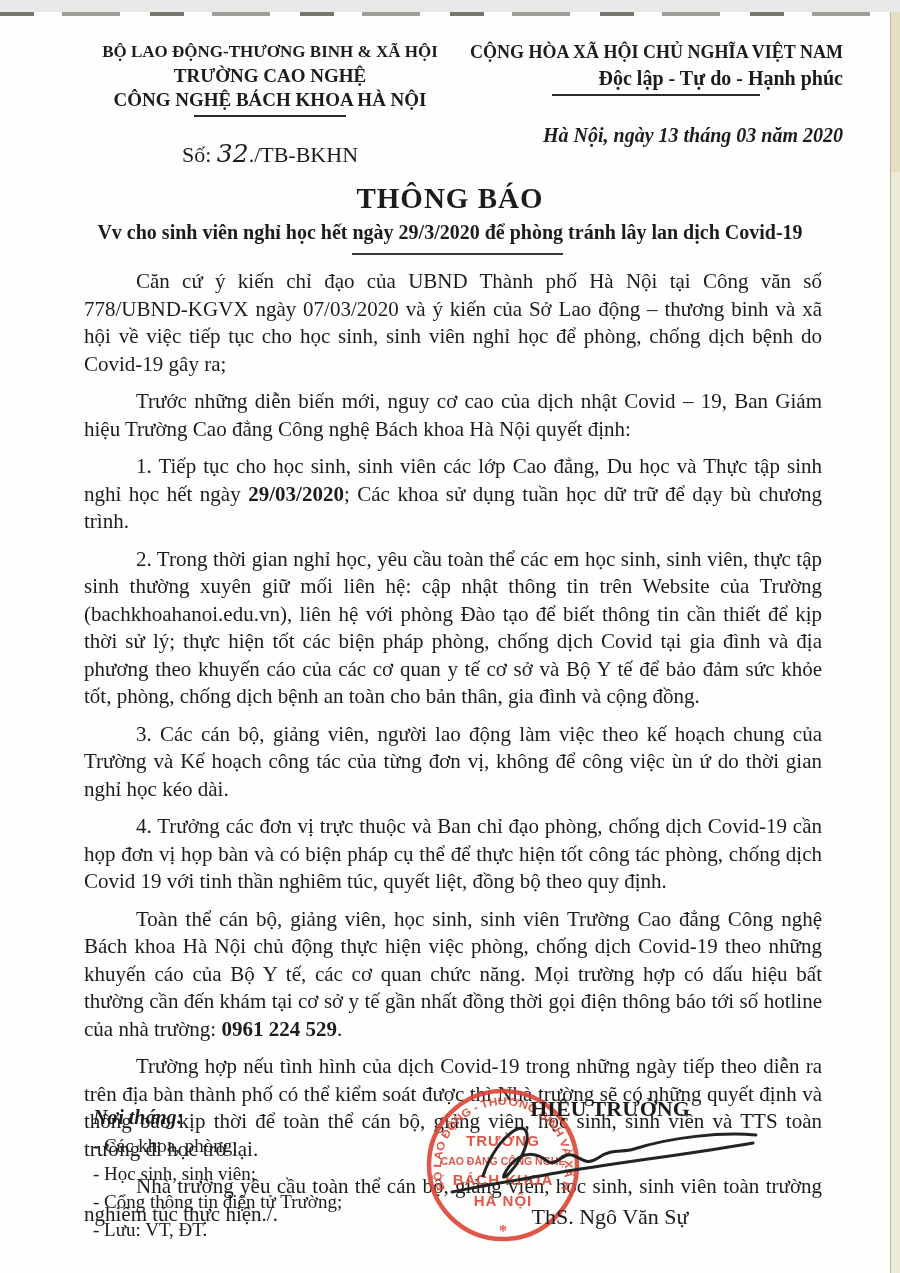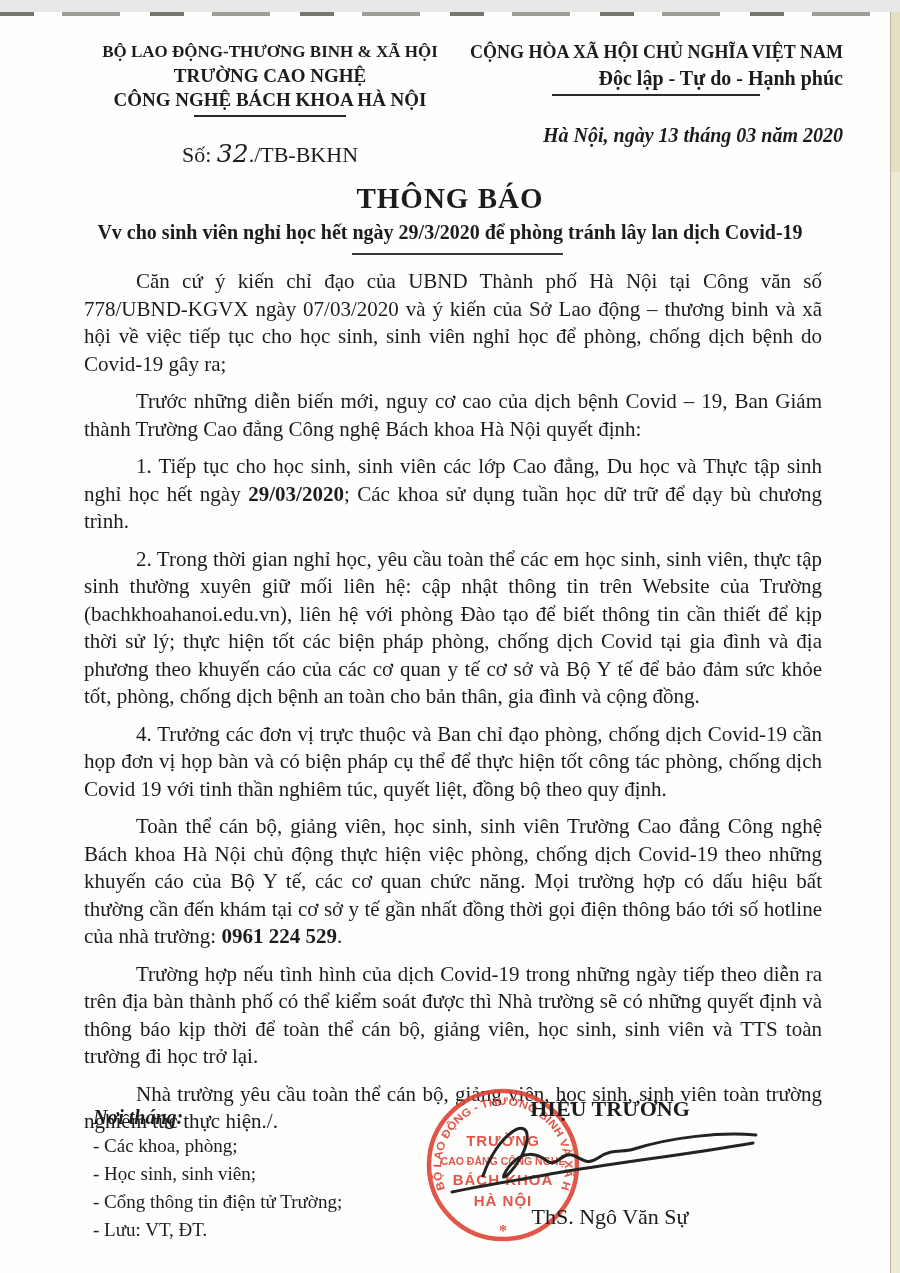--- a/index.html
+++ b/index.html
@@ -96,23 +96,24 @@
     </div>
   </div>
 
   <div class="doc-title">THÔNG BÁO</div>
   <div class="doc-subtitle">
     <span>Vv cho sinh viên nghỉ học hết </span><span class="ul">ngày 29/3/2020 để phòng</span><span> tránh lây lan dịch Covid-19</span>
   </div>
 
   <div class="body-text">
     <p>Căn cứ ý kiến chỉ đạo của UBND Thành phố Hà Nội tại Công văn số 778/UBND-KGVX ngày 07/03/2020  và ý kiến của Sở Lao động – thương binh và xã hội về việc tiếp tục cho học sinh, sinh viên nghỉ học để phòng, chống dịch bệnh do Covid-19 gây ra;</p>
-    <p>Trước những diễn biến mới, nguy cơ cao của dịch bệnh Covid – 19, Ban Giám thành Trường Cao đẳng Công nghệ Bách khoa Hà Nội quyết định:</p>
+    <p>Trước những diễn biến mới, nguy cơ cao của dịch nhật Covid – 19, Ban Giám hiệu Trường Cao đẳng Công nghệ Bách khoa Hà Nội quyết định:</p>
     <p><span>1. Tiếp tục cho học sinh, sinh viên các lớp Cao đẳng, Du học và Thực tập sinh nghỉ học hết ngày </span><span class="b">29/03/2020</span><span>; Các khoa sử dụng tuần học dữ trữ để dạy bù chương trình.</span></p>
     <p>2. Trong thời gian nghỉ học, yêu cầu toàn thể các em học sinh, sinh viên, thực tập sinh thường xuyên giữ mối liên hệ: cập nhật thông tin trên Website của Trường (bachkhoahanoi.edu.vn), liên hệ với phòng Đào tạo để biết thông tin cần thiết để kịp thời sử lý; thực hiện tốt các biện pháp phòng, chống dịch Covid tại gia đình và địa phương theo khuyến cáo của các cơ quan y tế cơ sở và Bộ Y tế để bảo đảm sức khỏe tốt, phòng, chống dịch bệnh an toàn cho bản thân, gia đình và cộng đồng.</p>
+    <p>3. Các cán bộ, giảng viên, người lao động làm việc theo kế hoạch chung của Trường và Kế hoạch công tác của từng đơn vị, không để công việc ùn ứ do thời gian nghỉ học kéo dài.</p>
     <p>4. Trưởng các đơn vị trực thuộc và Ban chỉ đạo phòng, chống dịch Covid-19 cần họp đơn vị họp bàn và có biện pháp cụ thể để thực hiện tốt công tác phòng, chống dịch Covid 19 với tinh thần nghiêm túc, quyết liệt, đồng bộ theo quy định.</p>
     <p><span>Toàn thể cán bộ, giảng viên, học sinh, sinh viên Trường Cao đẳng Công nghệ Bách khoa Hà Nội chủ động thực hiện việc phòng, chống dịch Covid-19 theo những khuyến cáo của Bộ Y tế, các cơ quan chức năng. Mọi trường hợp có dấu hiệu bất thường cần đến khám tại cơ sở y tế gần nhất đồng thời gọi điện thông báo tới số hotline của nhà trường: </span><span class="b">0961 224 529</span><span>.</span></p>
     <p>Trường hợp nếu tình hình của dịch Covid-19 trong những ngày tiếp theo diễn ra trên địa bàn thành phố có thể kiểm soát được thì Nhà trường sẽ có những quyết định và thông báo kịp thời để toàn thể cán bộ, giảng viên, học sinh, sinh viên và TTS toàn trường đi học trở lại.</p>
     <p>Nhà trường yêu cầu toàn thể cán bộ, giảng viên, học sinh, sinh viên toàn trường nghiêm túc thực hiện./.</p>
   </div>
 
   <div class="recipients">
     <div class="rt">Nơi tháng:</div>
     <div class="ri">- Các khoa, phòng;</div>
     <div class="ri">- Học sinh, sinh viên;</div>

